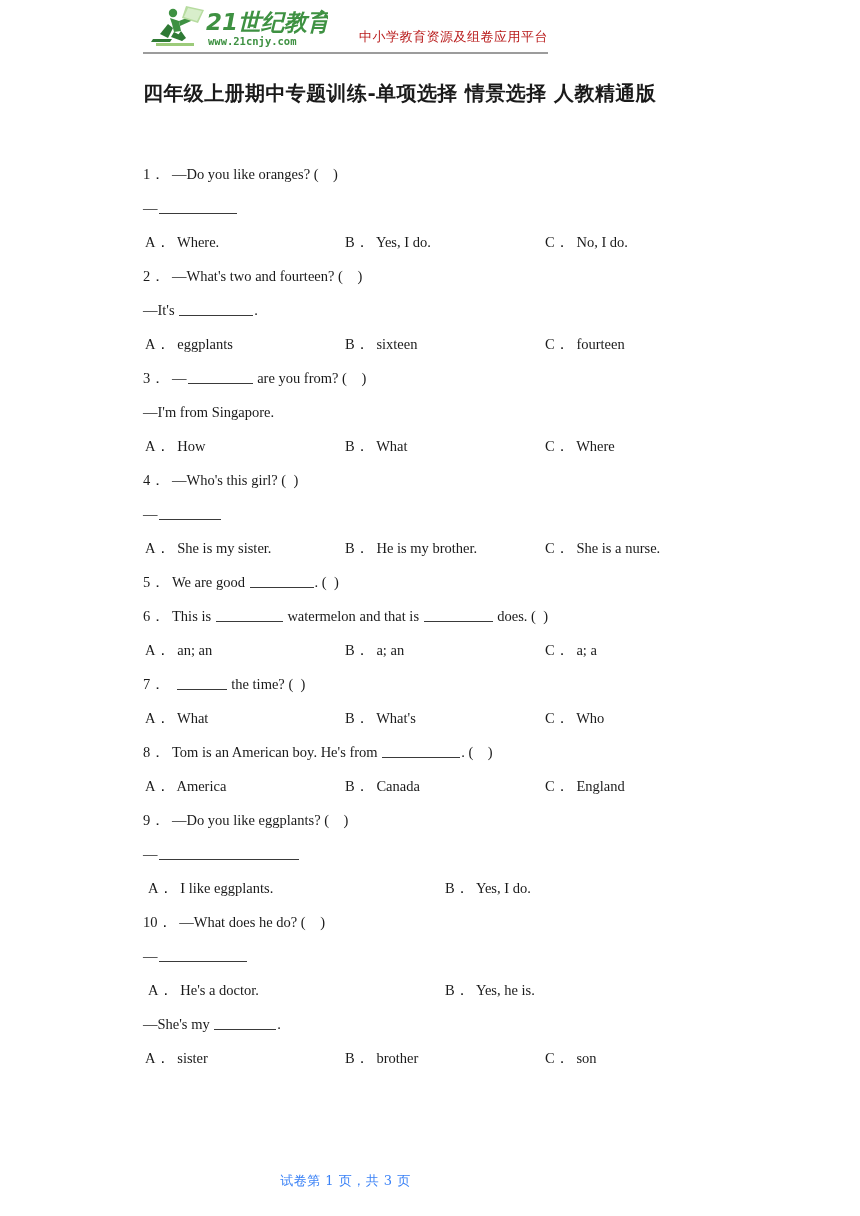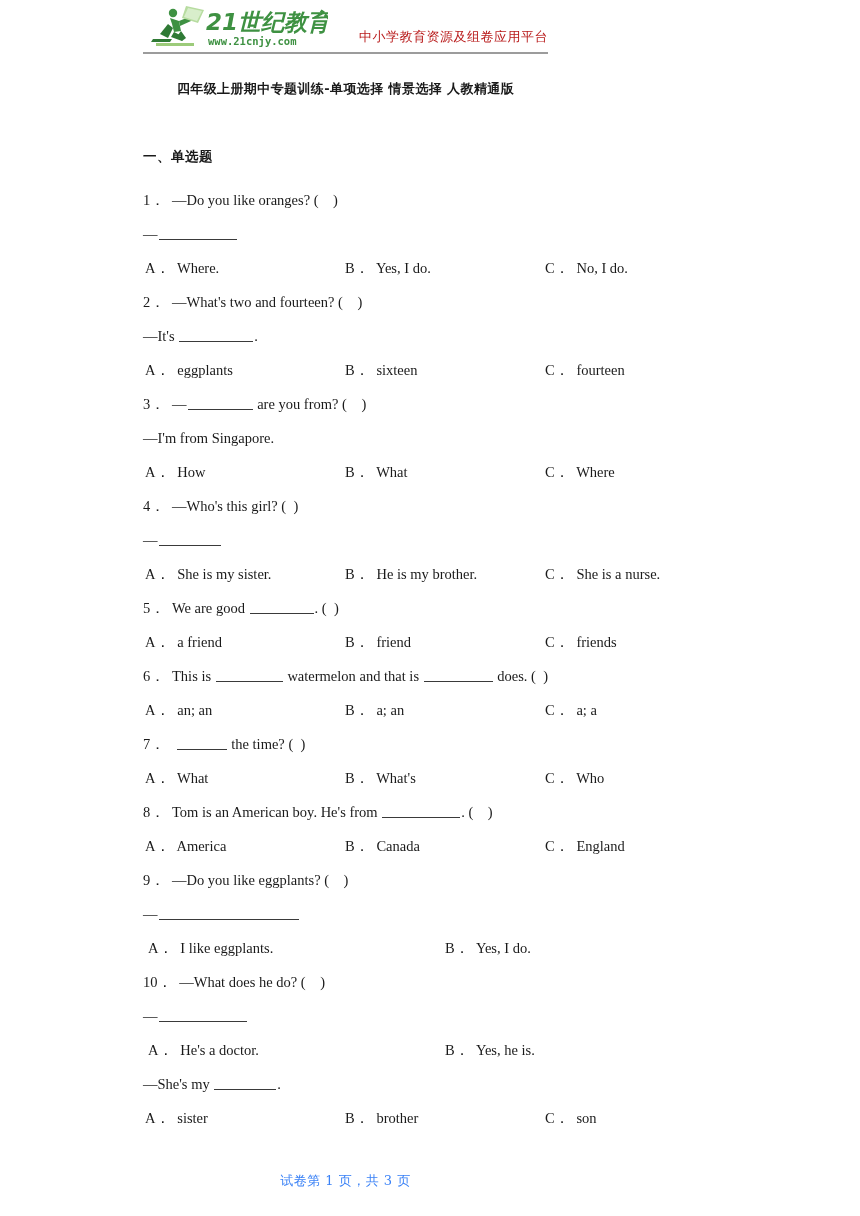--- a/index.html
+++ b/index.html
@@ -52,21 +52,21 @@
     right: 0;
     top: 52px;
     height: 2px;
     background: #9c9c9c;
   }
 
   
   .doc-title {
     margin: 22px 143px 0 143px;
     font-family: "DejaVu Sans", "Liberation Sans", sans-serif;
-    font-size: 13px;
+    font-size: 20px;
     font-weight: bold;
     color: #1a1a1a;
     text-align: center;
     letter-spacing: 0.4px;
     white-space: nowrap;
   }
 
   
   .content {
     margin: 50px 143px 0 143px;
@@ -159,21 +159,20 @@
         <text x="60" y="41" font-family="DejaVu Sans Mono, monospace" font-size="10.5" font-weight="bold" fill="#3e9142">www.21cnjy.com</text>
       </svg>
     </div>
     <div class="header-tagline">中小学教育资源及组卷应用平台</div>
     <div class="header-rule"></div>
   </div>
 
   <div class="doc-title">四年级上册期中专题训练-单项选择 情景选择 人教精通版</div>
 
   <div class="content">
-    <div class="section-head">一、单选题</div>
     <div id="questions">
         <div class="q-block">
           <div class="q-line"><span>1．</span><span>  </span><span>—Do you like oranges? (    )</span></div>
           <div class="q-line"><span>—</span><span class="blank" style="width: 78px;"></span></div>
           <div class="opt-row">
             <div class="opt opt-a3"><span>A．</span><span>  </span><span>Where.</span></div>
             <div class="opt opt-b3"><span>B．</span><span>  </span><span>Yes, I do.</span></div>
             <div class="opt opt-c3"><span>C．</span><span>  </span><span>No, I do.</span></div>
           </div>
         </div>
@@ -199,25 +198,20 @@
           <div class="q-line"><span>4．</span><span>  </span><span>—Who's this girl? (  )</span></div>
           <div class="q-line"><span>—</span><span class="blank" style="width: 62px;"></span></div>
           <div class="opt-row">
             <div class="opt opt-a3"><span>A．</span><span>  </span><span>She is my sister.</span></div>
             <div class="opt opt-b3"><span>B．</span><span>  </span><span>He is my brother.</span></div>
             <div class="opt opt-c3"><span>C．</span><span>  </span><span>She is a nurse.</span></div>
           </div>
         </div>
         <div class="q-block">
           <div class="q-line"><span>5．</span><span>  </span><span>We are good </span><span class="blank" style="width: 64px;"></span><span>. (  )</span></div>
-          <div class="opt-row">
-            <div class="opt opt-a3"><span>A．</span><span>  </span><span>a friend</span></div>
-            <div class="opt opt-b3"><span>B．</span><span>  </span><span>friend</span></div>
-            <div class="opt opt-c3"><span>C．</span><span>  </span><span>friends</span></div>
-          </div>
         </div>
         <div class="q-block">
           <div class="q-line"><span>6．</span><span>  </span><span>This is </span><span class="blank" style="width: 70px;"></span><span> watermelon and that is </span><span class="blank" style="width: 72px;"></span><span> does. (  )</span></div>
           <div class="opt-row">
             <div class="opt opt-a3"><span>A．</span><span>  </span><span>an; an</span></div>
             <div class="opt opt-b3"><span>B．</span><span>  </span><span>a; an</span></div>
             <div class="opt opt-c3"><span>C．</span><span>  </span><span>a; a</span></div>
           </div>
         </div>
         <div class="q-block">

